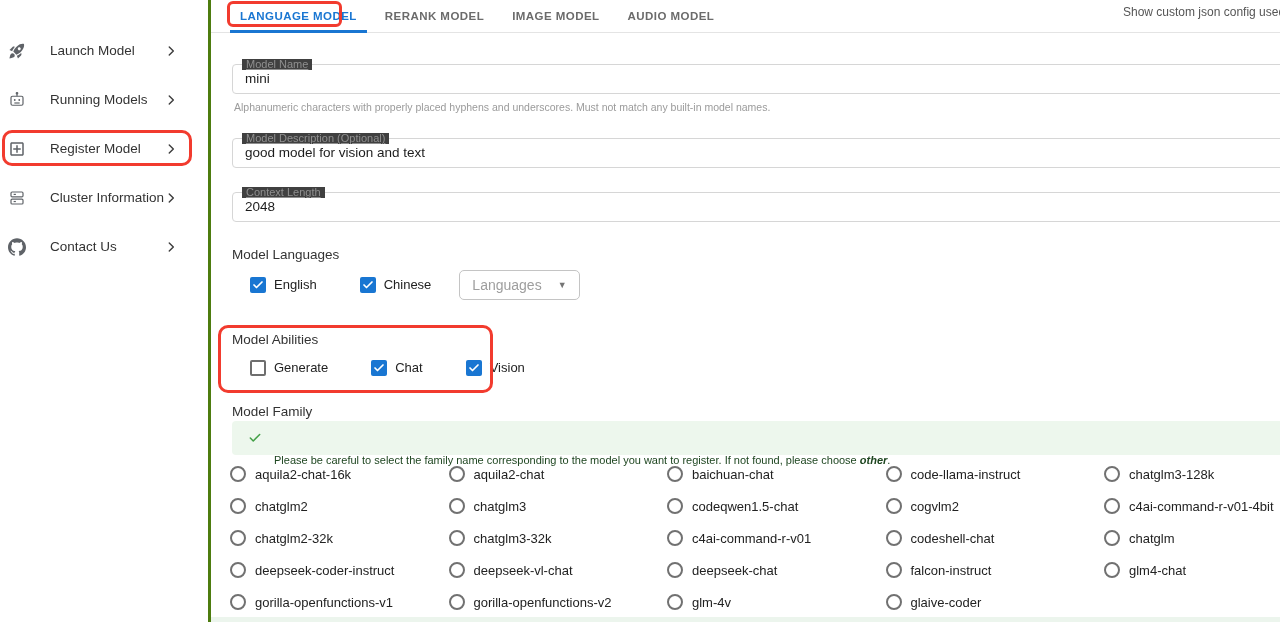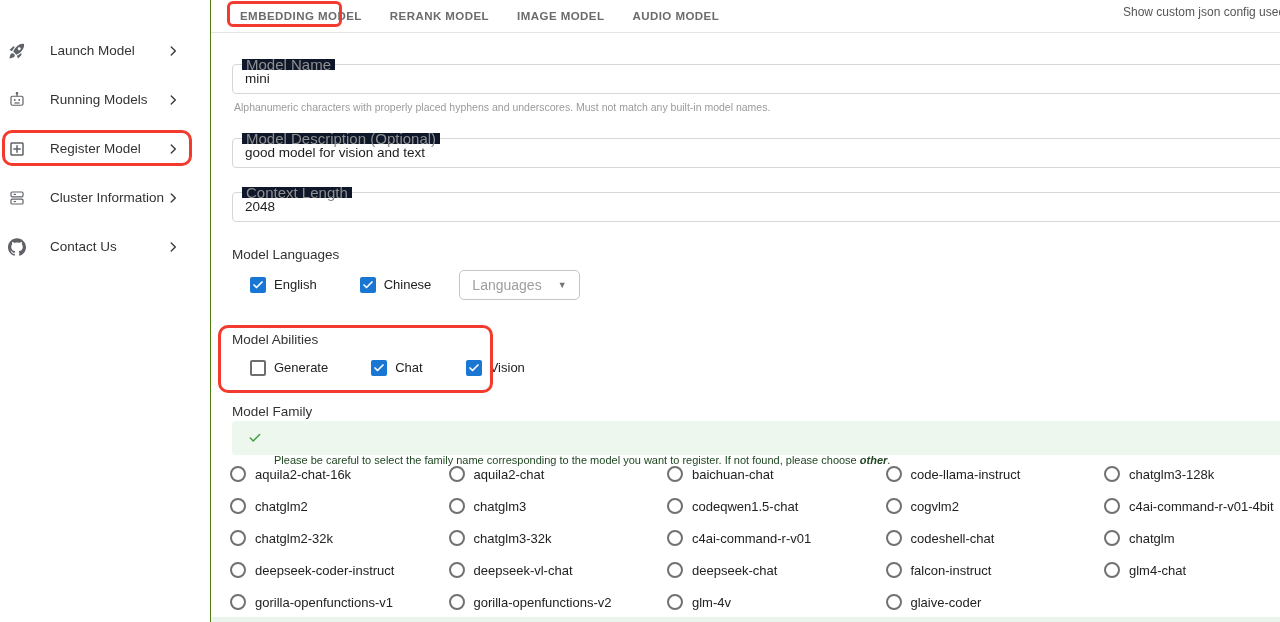--- a/index.html
+++ b/index.html
@@ -4,21 +4,21 @@
 <style>
   * { margin:0; padding:0; box-sizing:border-box; }
   html,body { background:#fff; }
   .page {
     position:relative; width:1280px; height:622px; background:#fff;
     overflow:hidden; font-family:"Liberation Sans", sans-serif;
   }
   
   .sidebar {
     position:absolute; left:0; top:0; width:211px; height:622px;
-    background:#fff; border-right:1px solid #4d7c0f; padding-top:26px;
+    background:#fff; border-right:3px solid #4d7c0f; padding-top:26px;
   }
   .side-item { height:49px; display:flex; align-items:center; padding:0 30px 0 8px; cursor:pointer; }
   .side-item .icon { width:18px; height:18px; color:#5f6368; display:flex; align-items:center; justify-content:center; flex:none; }
   .side-item .icon svg { width:18px; height:18px; }
   .side-item .slabel { margin-left:24px; font-size:13.5px; color:#333; flex:1; white-space:nowrap; }
   .side-item .chev { color:#3c3c3c; display:flex; }
   .side-item .chev svg { width:14px; height:14px; }
   
   .tabbar {
     position:absolute; left:211px; right:0; top:0; height:33px;
@@ -35,22 +35,22 @@
   .config-link {
     position:absolute; top:5px; left:1123px; font-size:12px; color:#555;
     white-space:nowrap; cursor:pointer;
   }
   
   .mui-field {
     position:absolute; left:232px; width:1100px; height:30px;
     border:1px solid #d6d6d6; border-radius:4px; background:#fff;
   }
   .mui-field .flabel {
-    position:absolute; top:-6px; left:9px; background:#0f172a; padding:0 4px;
-    font-size:15px; color:#8f8f8f; line-height:11px; white-space:nowrap;
+    position:absolute; top:-6px; left:9px; background:#404040; padding:0 4px;
+    font-size:11px; color:#8f8f8f; line-height:11px; white-space:nowrap;text-decoration:underline;
   }
   .mui-field .fvalue { font-size:13.5px; color:#1c1c1c; line-height:28px; padding-left:12px; }
   #field-name    { top:64px; }
   #field-desc    { top:138px; }
   #field-context { top:192px; }
   .helper { position:absolute; left:234px; top:101px; font-size:10.5px; color:#9b9b9b; white-space:nowrap; }
   .section-label { position:absolute; left:232px; font-size:13.5px; color:#333; }
   #lang-label   { top:247px; }
   #abil-label   { top:332px; }
   #family-label { top:404px; }
@@ -173,21 +173,21 @@
         <span class="slabel">Contact Us</span>
         <span class="chev">
           <svg viewBox="0 0 24 24" fill="none" stroke="currentColor" stroke-width="2.4" stroke-linecap="round" stroke-linejoin="round">
             <polyline points="9 5 16 12 9 19"></polyline>
           </svg>
         </span>
       </div>
     </nav>
 
   <div class="tabbar" id="tabbar">
-      <div class="tab">EMBEDDING MODEL</div>
+      <div class="tab active">LANGUAGE MODEL</div>
       <div class="tab">RERANK MODEL</div>
       <div class="tab">IMAGE MODEL</div>
       <div class="tab">AUDIO MODEL</div>
     </div>
   <div class="config-link">Show custom json config used b</div>
 
   <div class="mui-field" id="field-name">
     <span class="flabel">Model Name</span>
     <div class="fvalue">mini</div>
   </div>

